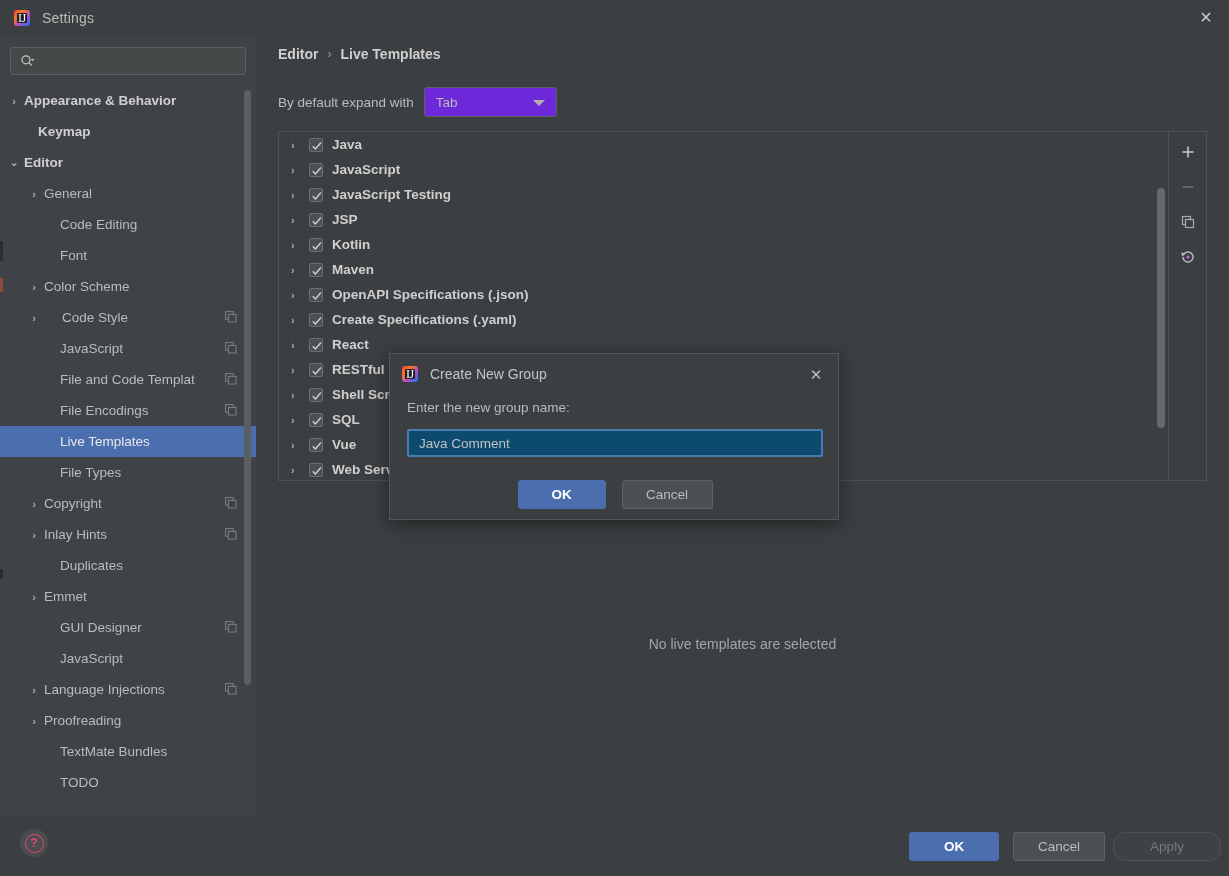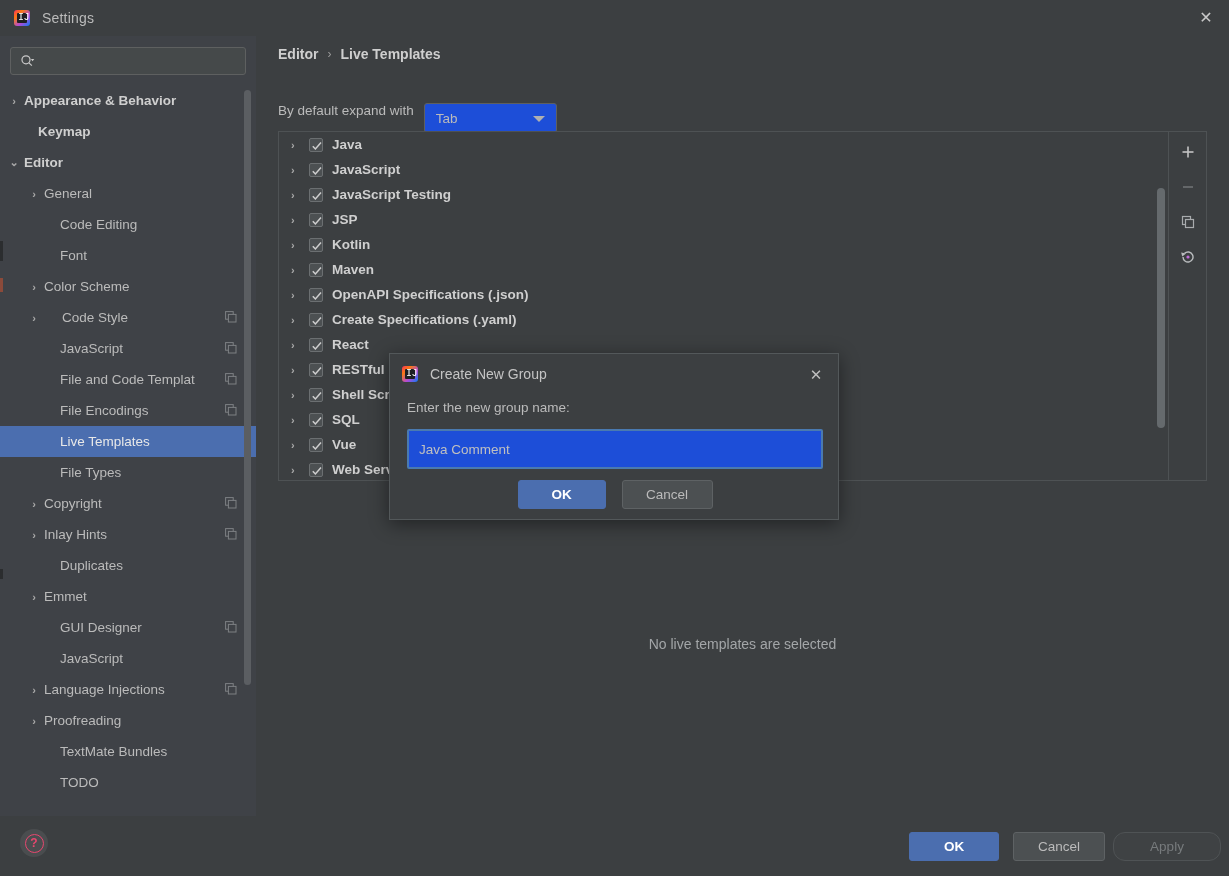--- a/index.html
+++ b/index.html
@@ -21,22 +21,22 @@
     border-radius: 3px;
     background: linear-gradient(135deg, #fe315d 0%, #f97a12 28%, #b24ad4 62%, #087cfa 100%);
     flex: none;
   }
   .ij-logo::after {
     content: ""; position: absolute; left: 3px; top: 3px; width: 10px; height: 10px;
     background: #1e1f22; border-radius: 1px;
   }
   .ij-logo .glyph {
     position: absolute; left: 4px; top: 3px; z-index: 3;
-    font-size: 10px; line-height: 10px; color: #fff;
-    font-family: Liberation Mono, monospace; letter-spacing: -0.5px;
+    font-size: 12px; line-height: 10px; color: #fff;
+    font-family: Liberation Serif, serif; letter-spacing: -0.5px;
   }
   .title-text {
     margin-left: 12px; font-size: 14px; color: #bbbbbb; letter-spacing: .2px;
   }
   .win-close {
     position: absolute; right: 0; top: 0; width: 46px; height: 36px;
     display: flex; align-items: center; justify-content: center;
     color: #c8c8c8; font-size: 16px; line-height: 1;
   }
 
@@ -83,22 +83,22 @@
   }
   .bc-sep { font-weight: normal; color: #9a9a9a; font-size: 12px; }
 
   .expand-row {
     position: absolute; left: 22px; top: 51px;
     display: flex; align-items: center; gap: 10px;
   }
   .expand-label { font-size: 13.5px; color: #bbbbbb; }
   .combo {
     position: relative; width: 133px; height: 30px;
-    background: #1d4ed8; border: 1px solid #5e6060; border-radius: 3px;
-    display: flex; align-items: center; margin-top: 16px;
+    background: #6d28d9; border: 1px solid #5e6060; border-radius: 3px;
+    display: flex; align-items: center;
   }
   .combo-value { margin-left: 11px; font-size: 13.5px; color: #bbbbbb; }
   .combo-arrow {
     position: absolute; right: 11px; top: 12px;
     width: 0; height: 0; border-left: 6px solid transparent;
     border-right: 6px solid transparent; border-top: 6px solid #b0b0b0;
   }
 
   
   .list-panel {
@@ -173,22 +173,22 @@
   .modal-head { position: relative; height: 40px; display: flex; align-items: center; }
   .modal-logo { margin-left: 12px; }
   .modal-title { margin-left: 12px; font-size: 14px; color: #c4c4c4; }
   .modal-close {
     position: absolute; right: 12px; top: 10px; width: 20px; height: 20px;
     display: flex; align-items: center; justify-content: center;
     color: #bfbfbf; font-size: 15px; line-height: 1;
   }
   .modal-prompt { margin: 6px 0 0 17px; font-size: 13.5px; color: #bbbbbb; }
   .modal-input {
-    margin: 14px 0 0 17px; width: 416px; height: 40px;
-    background: #1d4ed8; border: 2px solid #4a7ab0; border-radius: 2px;
+    margin: 14px 0 0 17px; width: 416px; height: 28px;
+    background: #0c4a6e; border: 2px solid #4a7ab0; border-radius: 2px;
     display: flex; align-items: center;
   }
   .modal-input span { margin-left: 10px; font-size: 13.5px; color: #c0c0c0; }
   .modal-btns {
     position: absolute; left: 0; top: 126px; width: 450px;
     display: flex; justify-content: center; gap: 16px;
   }
   .modal-btns .mb {
     height: 29px; border-radius: 3px; font-size: 13.5px;
     display: flex; align-items: center; justify-content: center;

